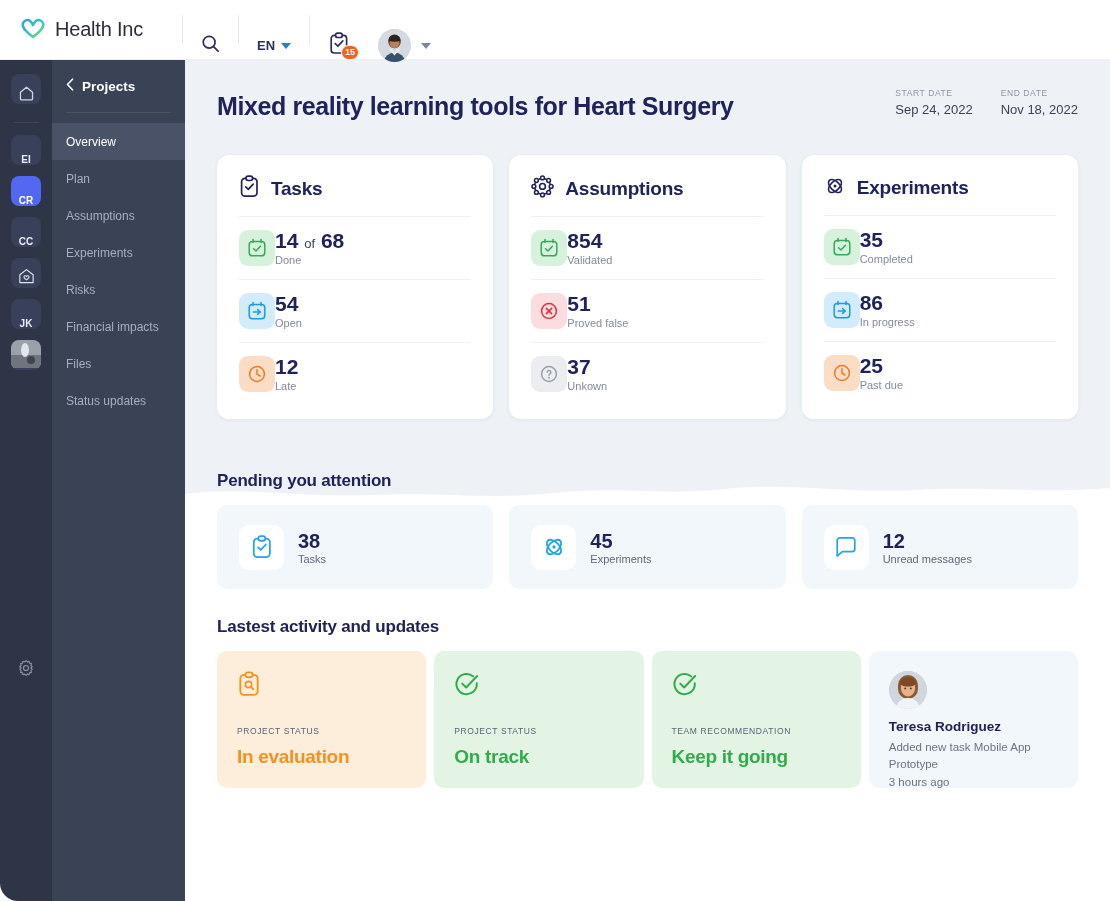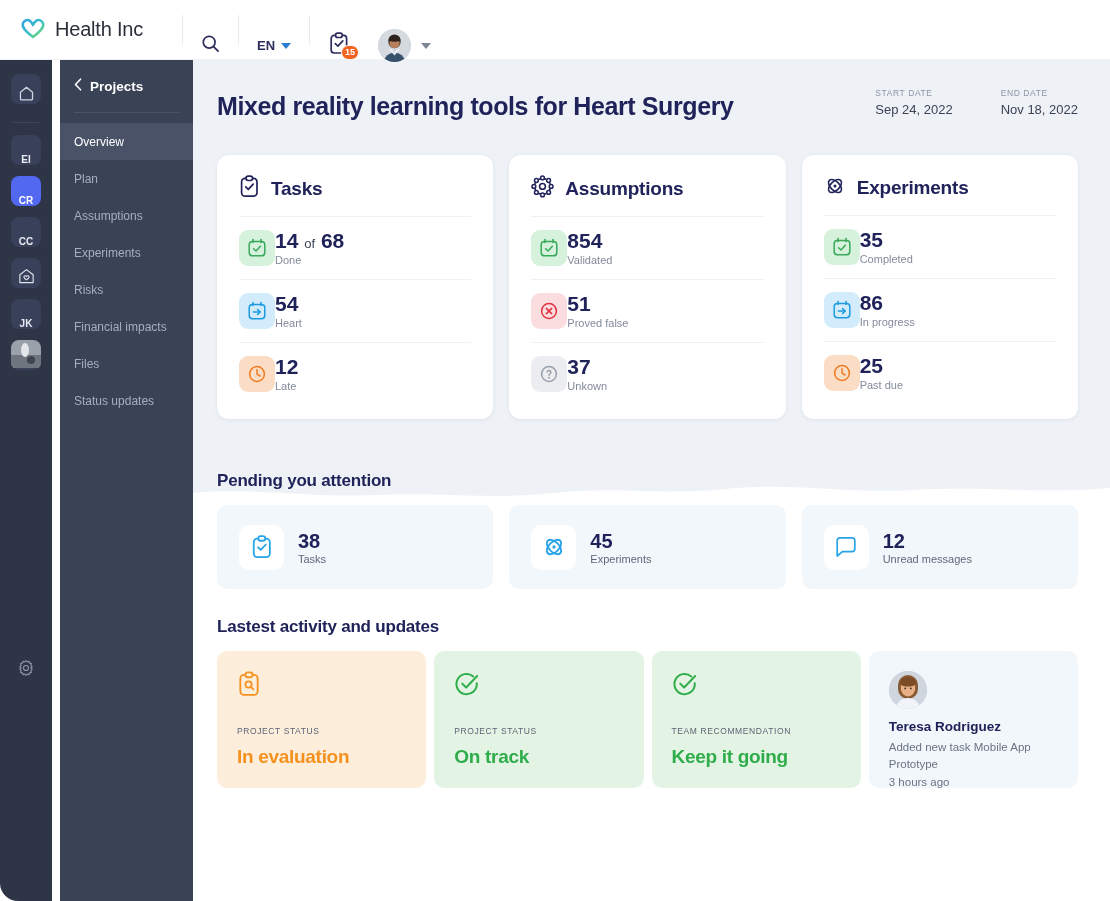--- a/index.html
+++ b/index.html
@@ -110,21 +110,21 @@
   .rail-sep {
     width: 26px; height: 1px; background: #3d455b; margin: 0 0 12px 0;
   }
   .rail-gear {
     position: absolute; bottom: 220px;
     display: flex; align-items: center; justify-content: center;
   }
 
   
   .side {
-    position: absolute; top: 60px; left: 60px;
+    position: absolute; top: 60px; left: 52px;
     width: 133px; height: 841px;
     background: #3a4256;
     z-index: 14;
   }
   .side-head {
     display: flex; align-items: center; gap: 8px;
     height: 52px; padding: 0 14px;
     color: #ffffff; font-size: 13.5px; font-weight: bold;
   }
   .side-head-sep {
@@ -156,21 +156,21 @@
   }
   .page-head {
     position: relative;
     display: flex; align-items: flex-end; justify-content: space-between;
     padding: 28px 32px 0 32px;
   }
   .page-title {
     font-size: 25px; font-weight: bold; color: #20235a;
     letter-spacing: -0.4px;
   }
-  .dates { display: flex; gap: 48px; padding-bottom: 4px; }
+  .dates { display: flex; gap: 28px; padding-bottom: 4px; }
   .date-label {
     font-size: 8.5px; color: #8d94a5; letter-spacing: 0.6px;
     text-transform: uppercase; margin-bottom: 4px;
   }
   .date-value { font-size: 13px; color: #3c4256; }
 
   
   .stats-row {
     position: relative;
     display: flex; gap: 16px;
@@ -478,21 +478,21 @@
             <svg width="20" height="20" viewBox="0 0 20 20">
               <rect x="2.2" y="3.6" width="15.6" height="14.2" rx="3.2" fill="none" stroke="#1e9ae0" stroke-width="1.5"></rect>
               <line x1="6" y1="1.6" x2="6" y2="4.6" stroke="#1e9ae0" stroke-width="1.5" stroke-linecap="round"></line>
               <line x1="14" y1="1.6" x2="14" y2="4.6" stroke="#1e9ae0" stroke-width="1.5" stroke-linecap="round"></line>
               <line x1="6.4" y1="11" x2="13" y2="11" stroke="#1e9ae0" stroke-width="1.5" stroke-linecap="round"></line>
               <polyline points="10.6,8.6 13.2,11 10.6,13.4" fill="none" stroke="#1e9ae0" stroke-width="1.5" stroke-linecap="round" stroke-linejoin="round"></polyline>
             </svg>
           </div>
           <div>
             <div class="stat-num">54</div>
-            <div class="stat-sub">Heart</div>
+            <div class="stat-sub">Open</div>
           </div>
         </div>
 
         <div class="stat-row">
           <div class="stat-ico ico-orange">
             <svg width="20" height="20" viewBox="0 0 20 20">
               <circle cx="10" cy="10" r="7.4" fill="none" stroke="#ef7a22" stroke-width="1.5"></circle>
               <polyline points="10,5.8 10,10.2 13,12" fill="none" stroke="#ef7a22" stroke-width="1.5" stroke-linecap="round" stroke-linejoin="round"></polyline>
             </svg>
           </div>

